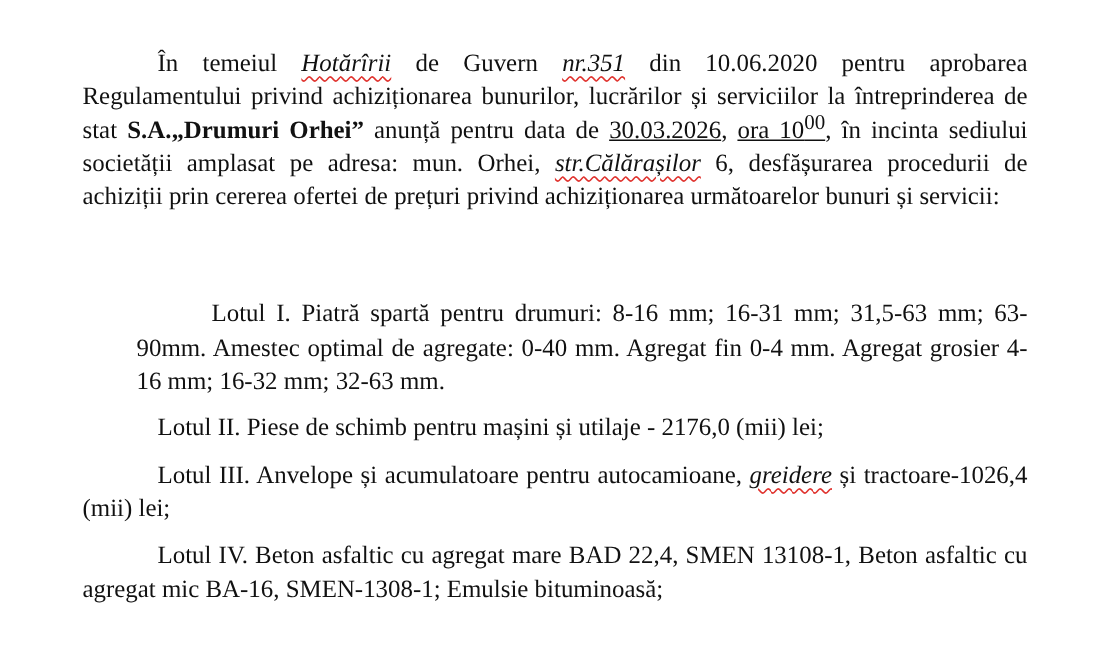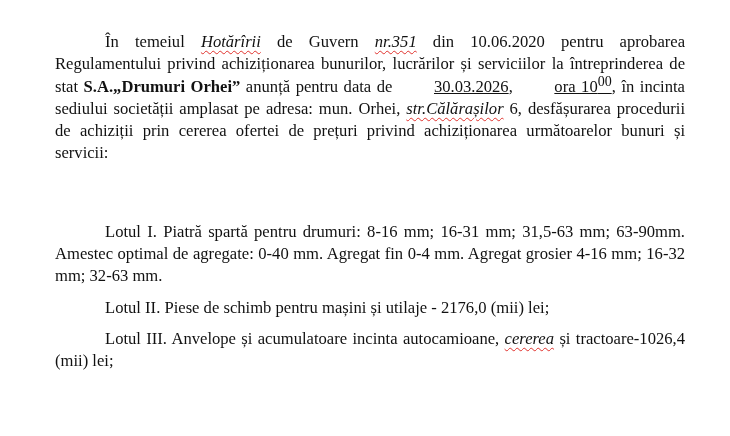--- a/index.html
+++ b/index.html
@@ -22,38 +22,39 @@
       top: 31px;
       width: 630px;
     }
     .para {
       margin: 0;
       line-height: 22.3px;
       text-align: justify;
       text-indent: 50px;
     }
     .intro { margin-bottom: 0; }
-    .lot1 { margin-top: 56px; }
+    .lot1 { margin-top: 56px; margin-left: 36px; }
     .lot { margin-top: 9px; }
-    .u { text-decoration: underline; margin-left: 36px; }
+    .u { text-decoration: underline; }
     .spell {
       text-decoration: underline wavy #e0322d;
       text-decoration-thickness: 1px;
       text-underline-offset: 3px;
       font-style: italic;
     }
     .bold { font-weight: bold; }
     sup { font-size: 14px; line-height: 0; vertical-align: 6px; }
   </style>
 </head>
 <body>
 
 <div class="page">
   <p class="para intro"><span>În temeiul </span><span class="spell">Hotărîrii</span><span> de Guvern </span><span class="spell">nr.351</span><span> din 10.06.2020 pentru aprobarea Regulamentului privind achiziționarea bunurilor, lucrărilor și serviciilor la întreprinderea de stat </span><span class="bold">S.A.„Drumuri Orhei”</span><span> anunță pentru data de </span><span class="u">30.03.2026</span><span>, </span><span class="u"><span>ora 10</span><sup>00</sup></span><span>, în incinta sediului societății amplasat pe adresa: mun. Orhei, </span><span class="spell">str.Călărașilor</span><span> 6, desfășurarea procedurii de achiziții  prin  cererea ofertei de prețuri privind achiziționarea următoarelor bunuri și servicii:</span></p>
 
   <p class="para lot1">Lotul I. Piatră spartă pentru drumuri: 8-16 mm; 16-31 mm; 31,5-63 mm; 63-90mm. Amestec optimal de agregate: 0-40 mm. Agregat fin 0-4 mm. Agregat grosier 4-16 mm; 16-32 mm; 32-63 mm.</p>
 
   <p class="para lot">Lotul II. Piese de schimb pentru mașini și utilaje - 2176,0 (mii) lei;</p>
 
-  <p class="para lot"><span>Lotul III. Anvelope   și acumulatoare incinta autocamioane, </span><span class="spell">cererea</span><span> și tractoare-1026,4 (mii) lei;</span></p>
+  <p class="para lot"><span>Lotul III. Anvelope   și acumulatoare pentru autocamioane, </span><span class="spell">greidere</span><span> și tractoare-1026,4 (mii) lei;</span></p>
 
+  <p class="para lot">Lotul IV. Beton asfaltic cu agregat mare BAD 22,4, SMEN 13108-1, Beton asfaltic cu agregat mic BA-16, SMEN-1308-1; Emulsie bituminoasă;</p>
 
 </div>
 
 </body></html>

